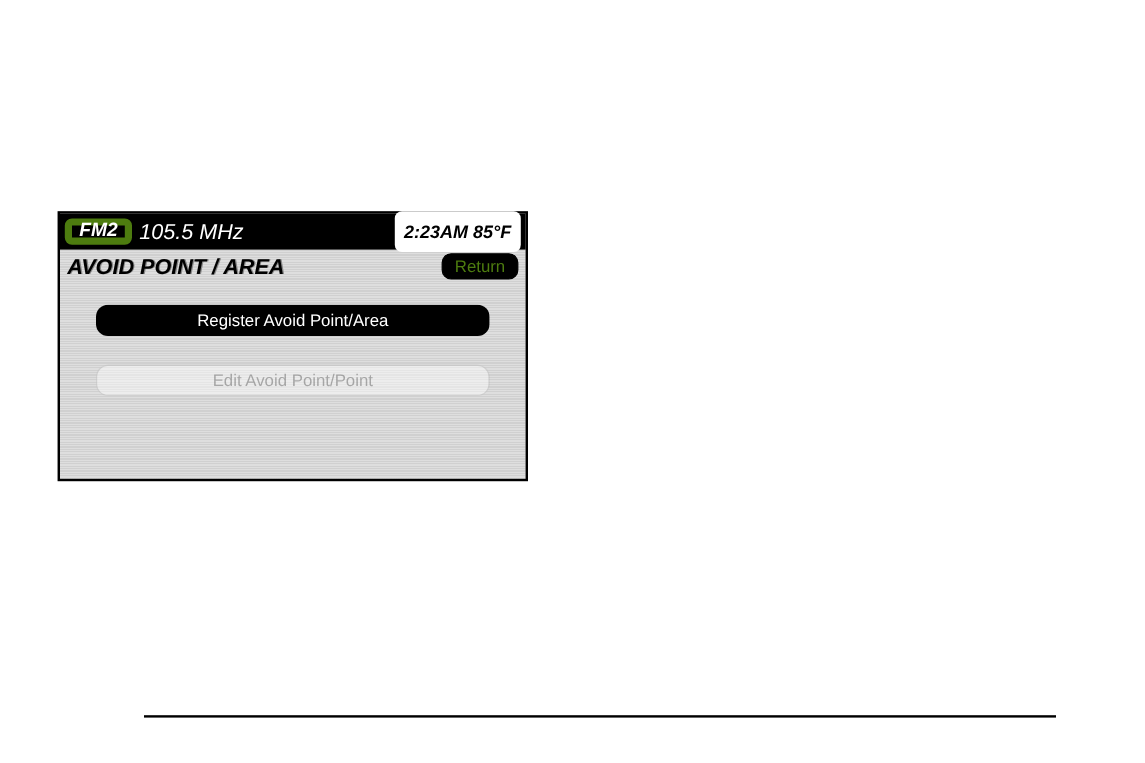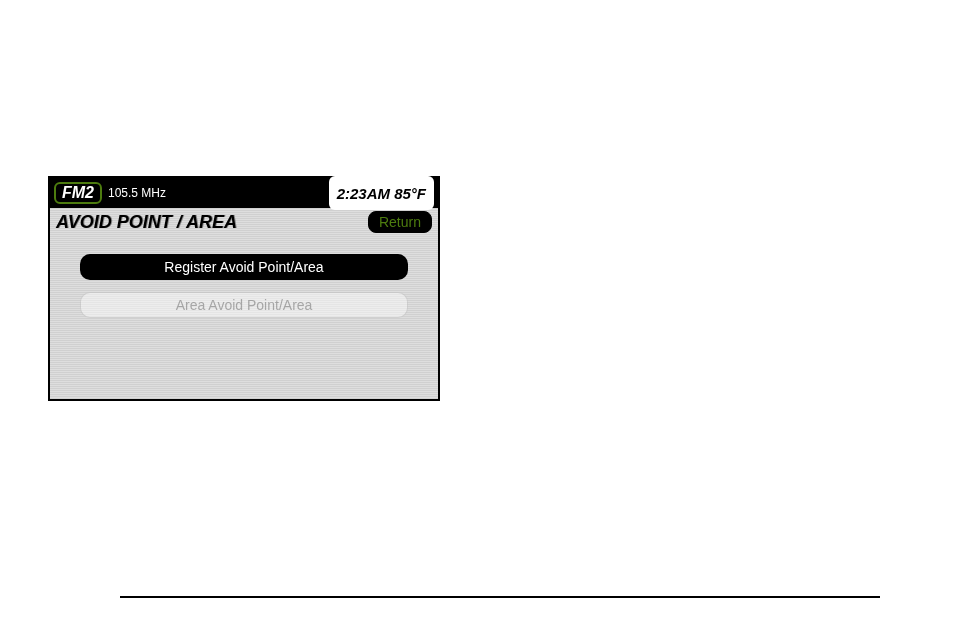--- a/index.html
+++ b/index.html
@@ -30,34 +30,35 @@
     }
     .status-bar {
       height: 30px;
       background: #000;
       display: flex;
       align-items: center;
       padding: 0 4px;
       gap: 6px;
     }
     .band-badge {
-      border: 2px solid #4d7c0f;
+      border: 6px solid #4d7c0f;
       border-radius: 6px;
       color: #fff;
       font-weight: bold;
       font-size: 16px;
       padding: 0 6px;
       height: 22px;
       display: flex;
       align-items: center;
       font-style: italic;
     }
     .freq-label {
       color: #fff;
-      font-size: 12px;
+      font-size: 18px;
+      font-style: italic;
     }
     .spacer { flex: 1; }
     .clock-box {
       background: #fff;
       color: #000;
       font-weight: bold;
       font-size: 15px;
       border-radius: 6px;
       padding: 1px 8px;
       height: 34px;
@@ -86,21 +87,21 @@
       border-radius: 8px;
       font-size: 14px;
       padding: 2px 10px;
       border: 1px solid #000;
     }
     .menu-area {
       flex: 1;
       padding: 18px 30px 10px 30px;
       display: flex;
       flex-direction: column;
-      gap: 12px;
+      gap: 24px;
     }
     .menu-item {
       height: 26px;
       border-radius: 10px;
       display: flex;
       align-items: center;
       justify-content: center;
       font-size: 14px;
       border: 1px solid rgba(0,0,0,0.25);
     }
@@ -144,19 +145,19 @@
     <div class="return-btn">
       <span>Return</span>
     </div>
   </div>
 
   <div class="menu-area">
     <div class="menu-item active">
       <span>Register Avoid Point/Area</span>
     </div>
     <div class="menu-item disabled">
-      <span>Area Avoid Point/Area</span>
+      <span>Edit Avoid Point/Point</span>
     </div>
   </div>
 
 </div>
 
 <div class="page-divider"></div>
 
 </body></html>

